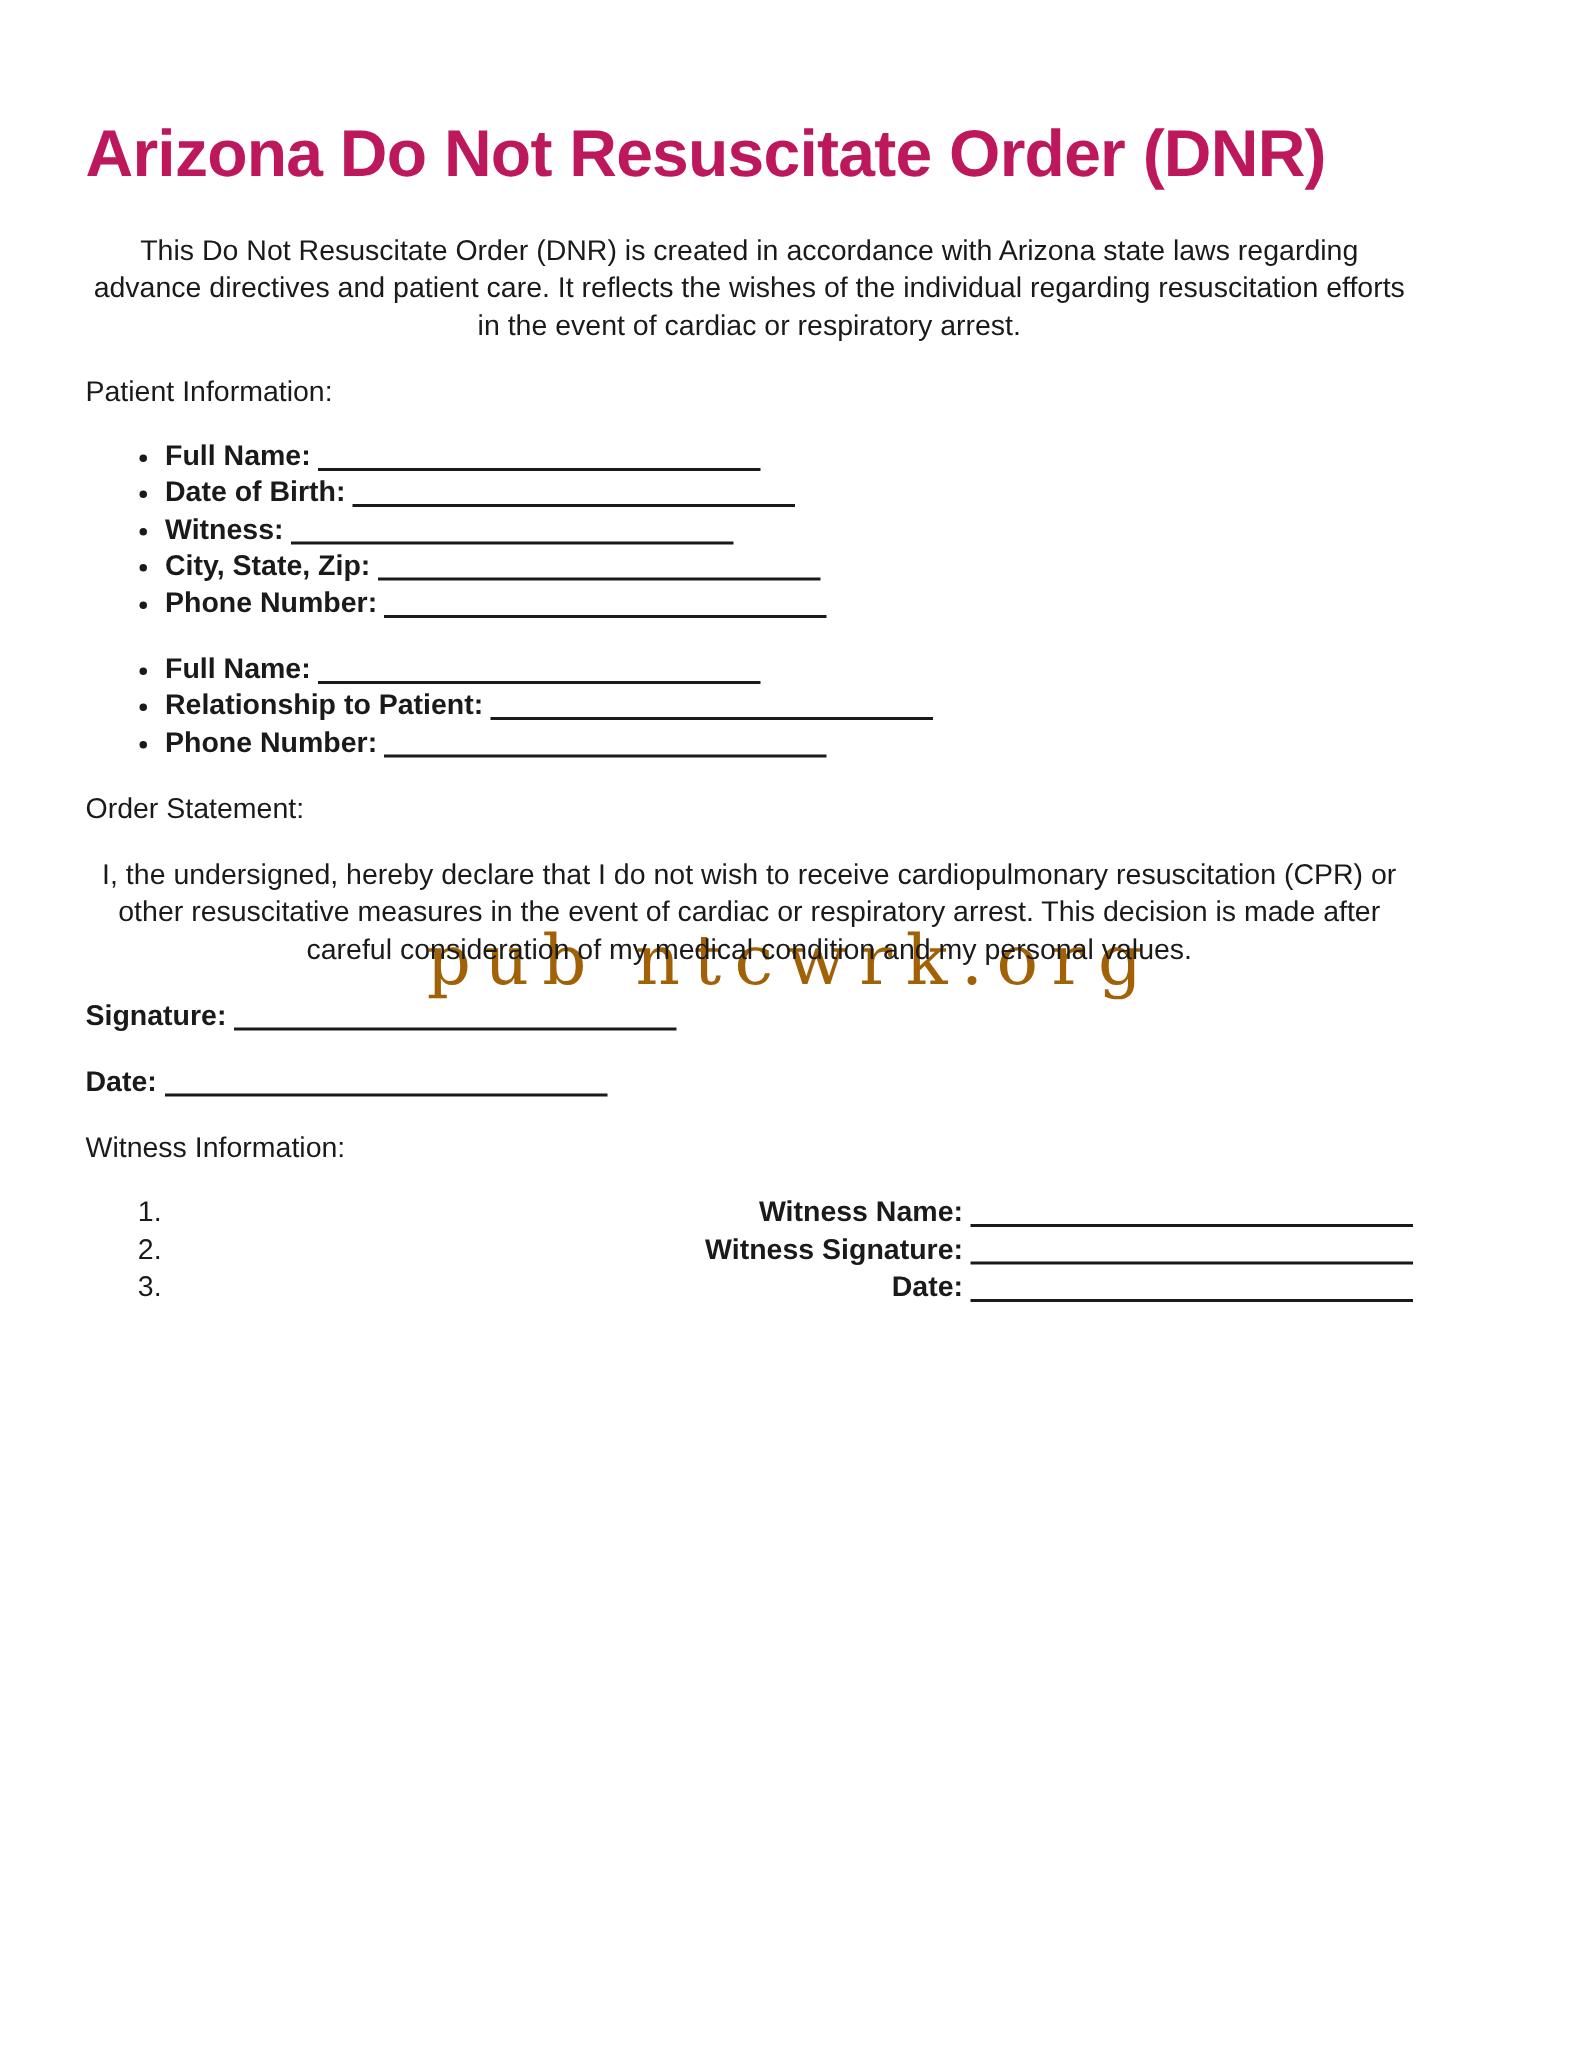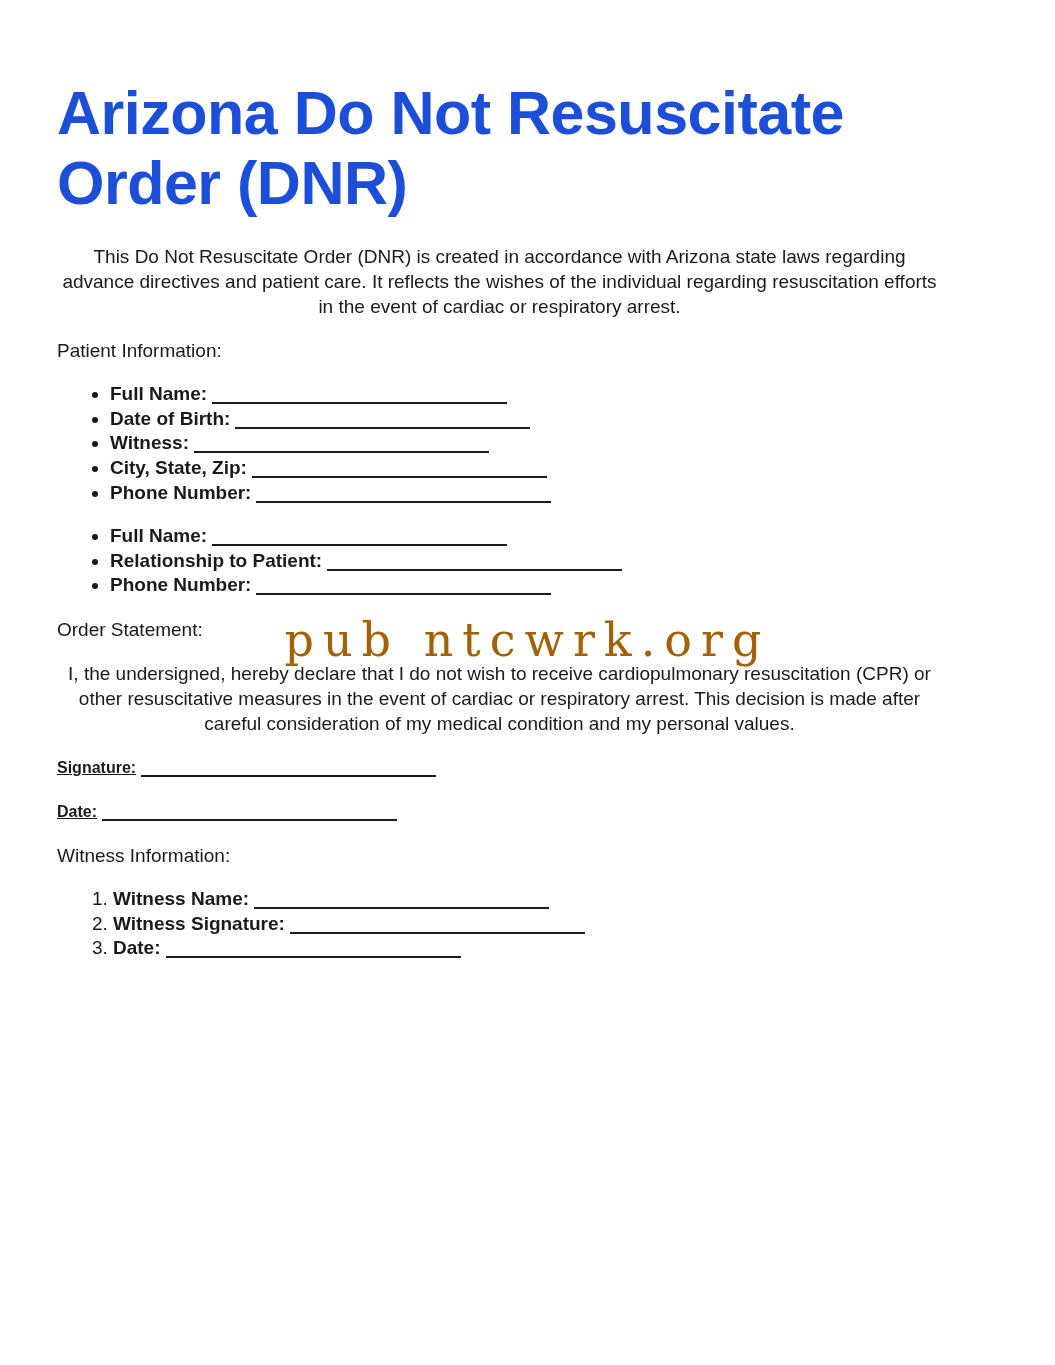--- a/index.html
+++ b/index.html
@@ -10,25 +10,25 @@
     background: #ffffff;
     box-sizing: border-box;
     padding: 78px 57px 0 57px;
     font-family: "Liberation Sans", sans-serif;
     color: #1a1a1a;
     overflow: hidden;
   }
   .content { position: relative; z-index: 1; width: 885px; }
   h1.title {
     margin: 0 0 26px 0;
-    font-size: 61px;
+    font-size: 44px;
     line-height: 1.15;
     font-weight: bold;
     letter-spacing: -0.5px;
-    color: #1d4ed8;
+    color: #be185d;
     max-width: 900px;
   }
   p.body-text {
     margin: 0 0 19px 0;
     font-size: 19px;
     line-height: 25px;
     text-align: center;
   }
   p.sec-heading {
     margin: 0 0 19px 0;
@@ -37,31 +37,31 @@
     font-weight: normal;
   }
   ul.fields, ol.fields {
     margin: 0 0 19px 0;
     padding: 0 0 0 53px;
     font-size: 19px;
   }
   ul.fields li, ol.fields li {
     line-height: 24.6px;
   }
-  ol.fields { padding-left: 56px; }
+  ol.fields { padding-left: 56px; text-align: right; }
   .lbl { font-weight: bold; }
   .blank {
     display: inline-block;
     width: 295px;
     height: 1em;
     border-bottom: 2px solid #1a1a1a;
     vertical-align: -4px;
     margin-left: 5px;
   }
-  .inline-field { margin: 0 0 19px 0; font-size: 16px; line-height: 25px; text-decoration: underline; }
+  .inline-field { margin: 0 0 19px 0; font-size: 19px; line-height: 25px; }
   .watermark {
     position: absolute;
     z-index: 0;
     top: 613px;
     left: 50%;
     transform: translateX(-50%);
     font-family: "DejaVu Serif", serif;
     font-size: 46px;
     letter-spacing: 9px;
     color: #a16207;

